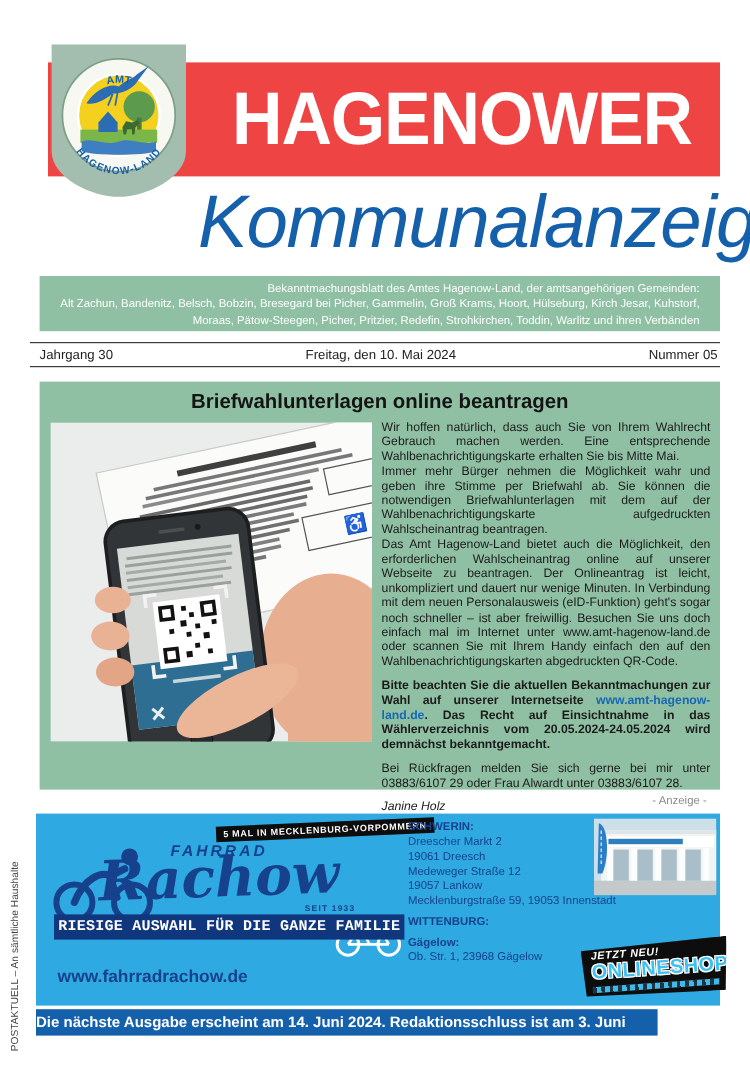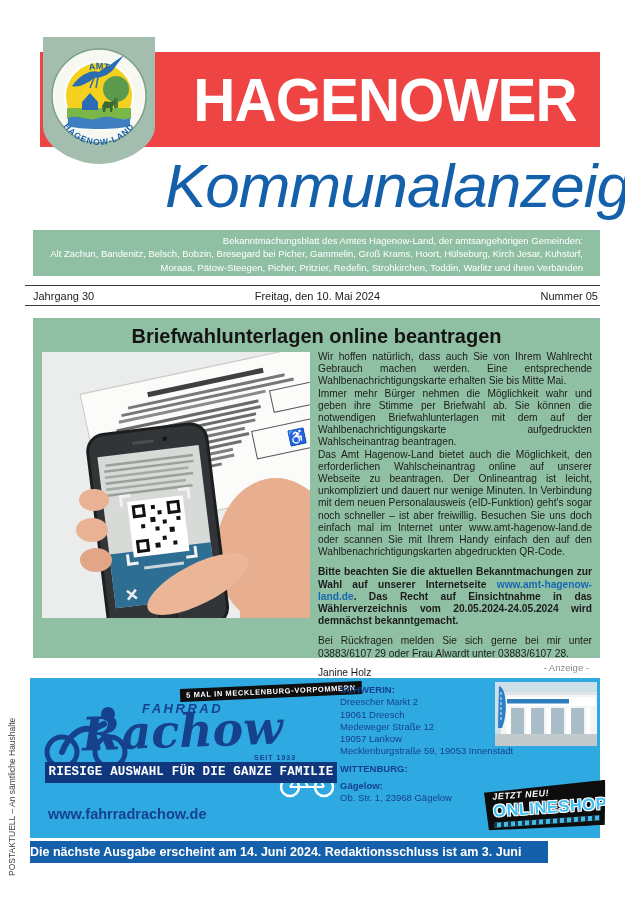--- a/index.html
+++ b/index.html
@@ -23,30 +23,30 @@
   
   .issue{position:absolute;left:25px;top:285px;width:575px;border-top:1.6px solid #3a3a3a;
         border-bottom:1.6px solid #3a3a3a;padding:4px 0 3px 0;display:flex;
         justify-content:space-between;font-size:11px;color:#222;box-sizing:border-box;}
   .issue span:first-child{padding-left:8px;}
   .issue span:last-child{padding-right:2px;}
 
   
   .article{position:absolute;left:33px;top:318px;width:567px;height:340px;background:#90C0A4;}
   .article-title{position:absolute;left:0;top:7px;width:100%;text-align:center;
-        font-size:20px;font-weight:bold;color:#141414;}
+        font-size:17px;font-weight:bold;color:#141414;}
   .photo{position:absolute;left:9px;top:34px;width:268px;height:266px;display:block;}
   .caption{position:absolute;left:9px;top:305px;width:268px;font-size:10px;line-height:13px;color:#1c1c1c;}
   .bodycol{position:absolute;left:285px;top:33px;width:274px;font-size:10.2px;line-height:12.2px;
         text-align:justify;color:#1b1b1b;}
   .bodycol p{margin:0;}
   .bodycol .gap{margin-top:8px;}
   .bodycol .b{font-weight:bold;}
   .bodycol .link{color:#1668B3;font-weight:bold;text-decoration:none;}
-  .bodycol .sig{margin-top:7px;}
+  .bodycol .sig{font-style:italic;margin-top:7px;}
 
   
   .anzeige{position:absolute;right:36px;top:662px;font-size:9.5px;color:#8a8a8a;}
 
   
   .ad{position:absolute;left:30px;top:678px;width:570px;height:160px;background:#2FA9E1;}
   .ad-banner{position:absolute;left:150px;top:7px;background:#0d0d0d;color:#fff;
         font-size:7.5px;font-weight:bold;letter-spacing:.6px;padding:2px 6px;
         transform:rotate(-2.5deg);white-space:nowrap;}
   .ad-fahrrad{position:absolute;left:112px;top:23px;color:#16418C;font-weight:bold;

